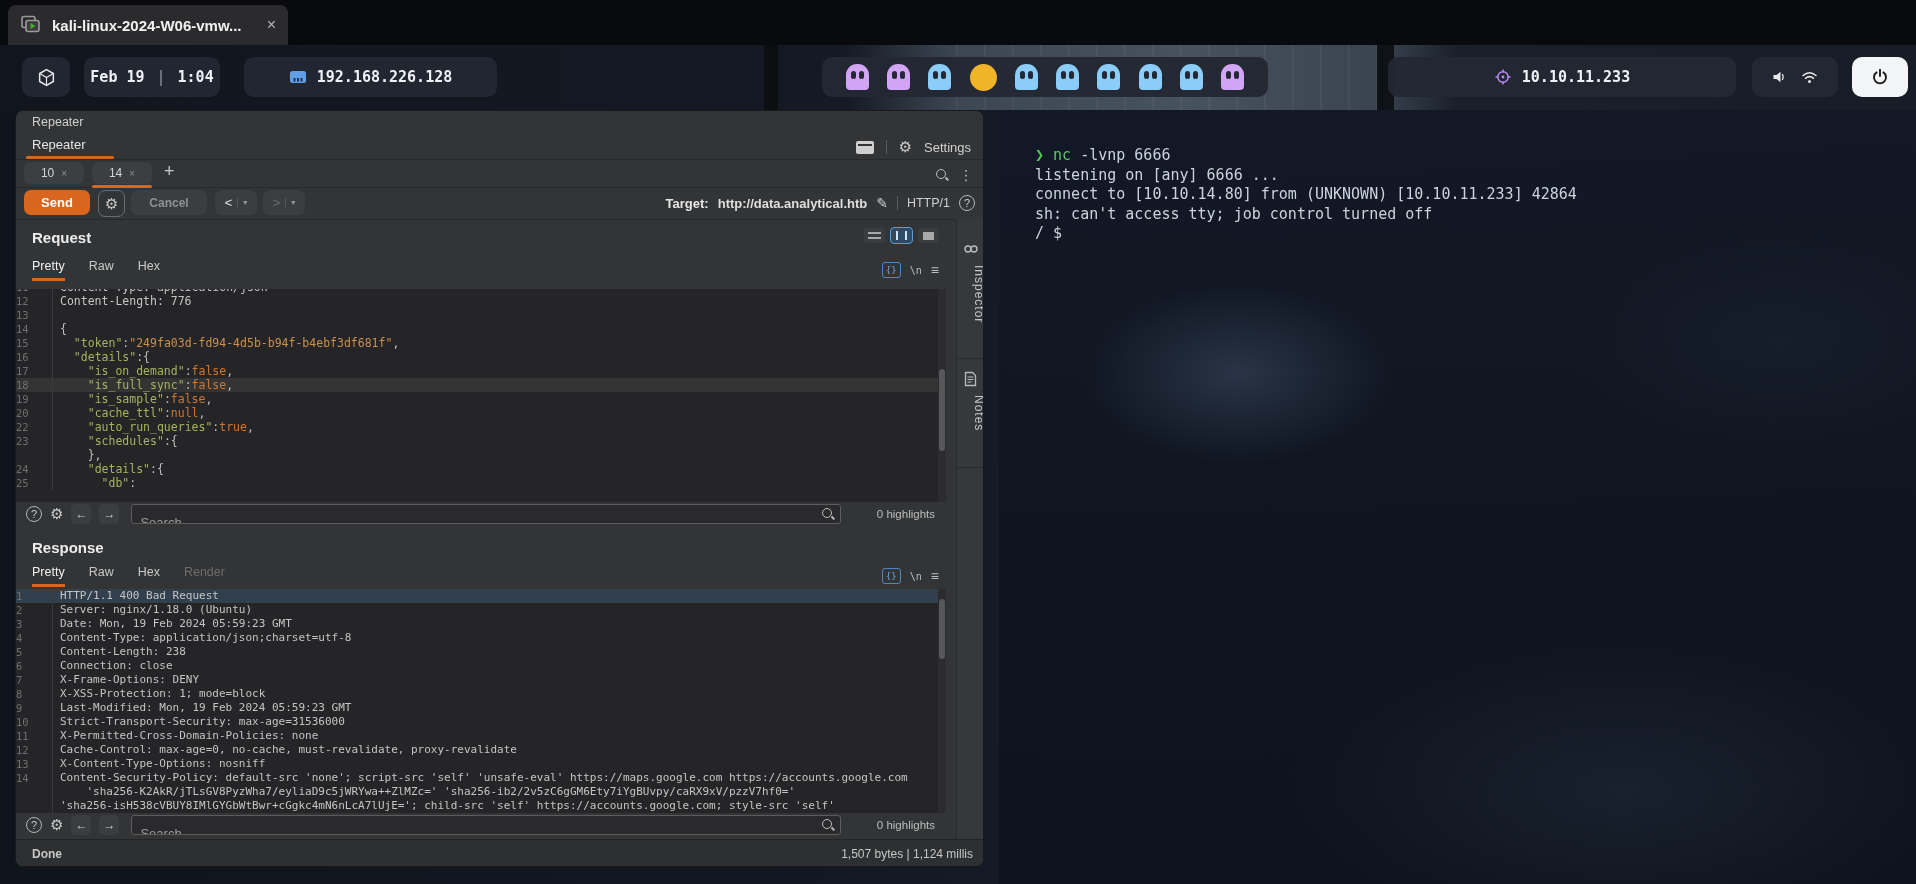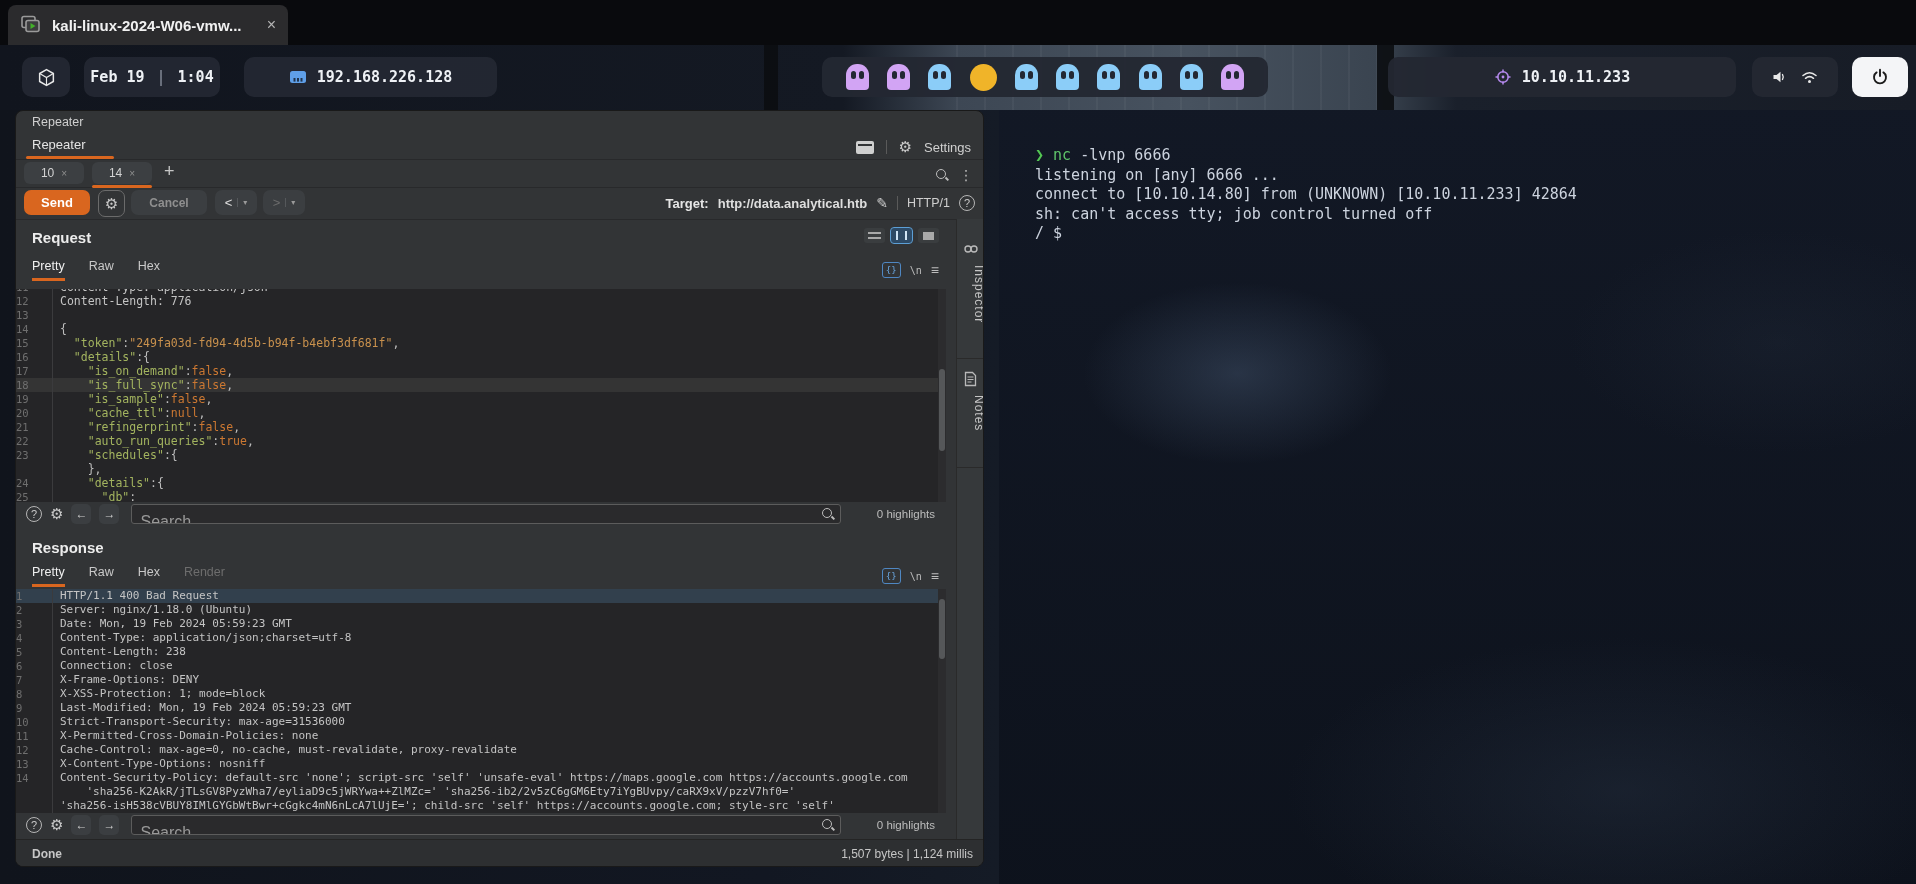--- a/index.html
+++ b/index.html
@@ -115,21 +115,21 @@
 
   .sbar{position:absolute;left:922px;width:8px;background:#2c2c2e;}
   .sthumb{position:absolute;left:923px;width:6px;background:#555759;border-radius:3px;}
 
   .searchrow{position:absolute;left:0;width:925px;height:24px;display:flex;align-items:center;gap:8px;
     padding-left:10px;box-sizing:border-box;}
   .arrbtn{width:20px;height:20px;background:#3b3e41;border-radius:5px;display:flex;align-items:center;
     justify-content:center;color:#cfcfcf;font-size:12px;flex:none;}
   .searchwrap{position:relative;flex:1;height:20px;margin-left:4px;}
   .searchwrap input{width:100%;height:100%;box-sizing:border-box;background:#2a2a2c;border:1px solid #5c5c5c;
-    border-radius:3px;color:#ddd;font-size:16px;padding:16px 24px 0 8px;outline:none;font-family:"Liberation Sans",sans-serif;}
+    border-radius:3px;color:#ddd;font-size:13px;padding:16px 24px 0 8px;outline:none;font-family:"Liberation Sans",sans-serif;}
   .searchwrap input::placeholder{color:#9a9a9a;}
   .searchwrap .mag{position:absolute;right:6px;top:3px;}
   .hl-count{width:86px;text-align:right;font-size:11.5px;color:#bdbdbd;flex:none;padding-right:6px;}
 
   .sidestrip{position:absolute;left:940px;top:108px;width:29px;height:620px;background:#36393b;border-left:1px solid #2a2a2a;}
   .vlabel{position:absolute;left:0;width:29px;writing-mode:vertical-rl;font-size:12px;color:#c6c6c6;letter-spacing:1px;text-align:left;}
   .sideic{position:absolute;left:6px;width:16px;height:16px;}
   .sdiv{position:absolute;left:0;width:29px;height:1px;background:#2a2a2a;}
 
   .statusbar{position:absolute;left:0;top:728px;width:100%;height:29px;background:#2d2f31;border-top:1px solid #242424;}
@@ -365,24 +365,20 @@
           </div>
           <div class="crow">
             <span class="gut">19</span>
             <span class="code"><span class="c-pun">    </span><span class="c-key">"is_sample"</span><span class="c-pun">:</span><span class="c-kw">false</span><span class="c-pun">,</span></span>
           </div>
           <div class="crow">
             <span class="gut">20</span>
             <span class="code"><span class="c-pun">    </span><span class="c-key">"cache_ttl"</span><span class="c-pun">:</span><span class="c-kw">null</span><span class="c-pun">,</span></span>
           </div>
           <div class="crow">
-            <span class="gut">21</span>
-            <span class="code"><span class="c-pun">    </span><span class="c-key">"refingerprint"</span><span class="c-pun">:</span><span class="c-kw">false</span><span class="c-pun">,</span></span>
-          </div>
-          <div class="crow">
             <span class="gut">22</span>
             <span class="code"><span class="c-pun">    </span><span class="c-key">"auto_run_queries"</span><span class="c-pun">:</span><span class="c-kw">true</span><span class="c-pun">,</span></span>
           </div>
           <div class="crow">
             <span class="gut">23</span>
             <span class="code"><span class="c-pun">    </span><span class="c-key">"schedules"</span><span class="c-pun">:{</span></span>
           </div>
           <div class="crow">
             <span class="gut"></span>
             <span class="code"><span class="c-pun">    },</span></span>

